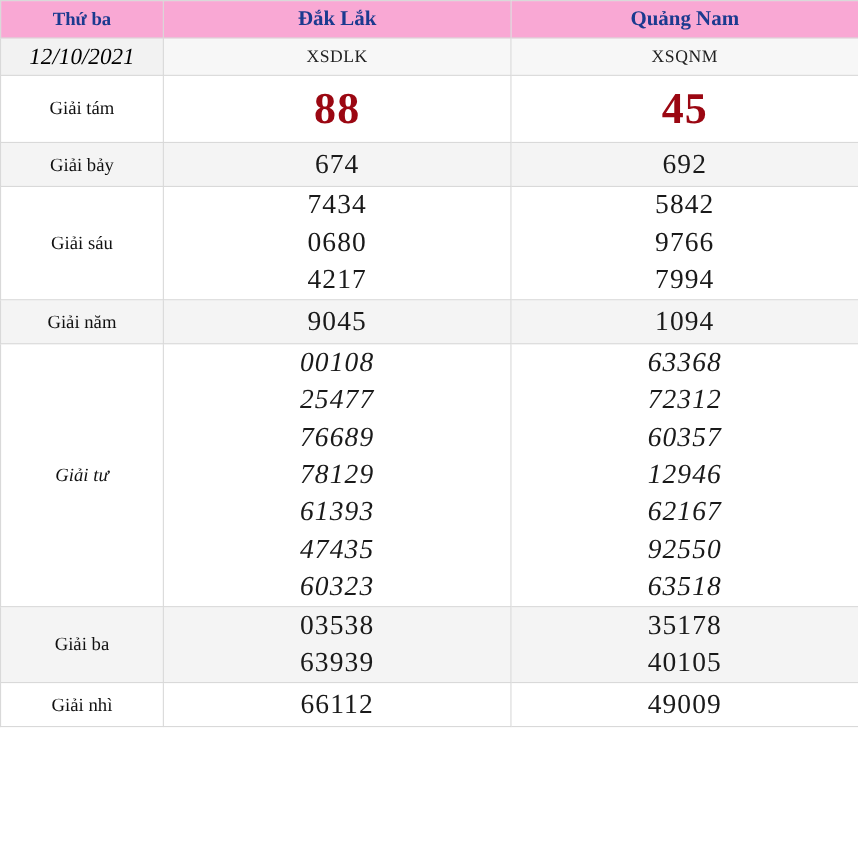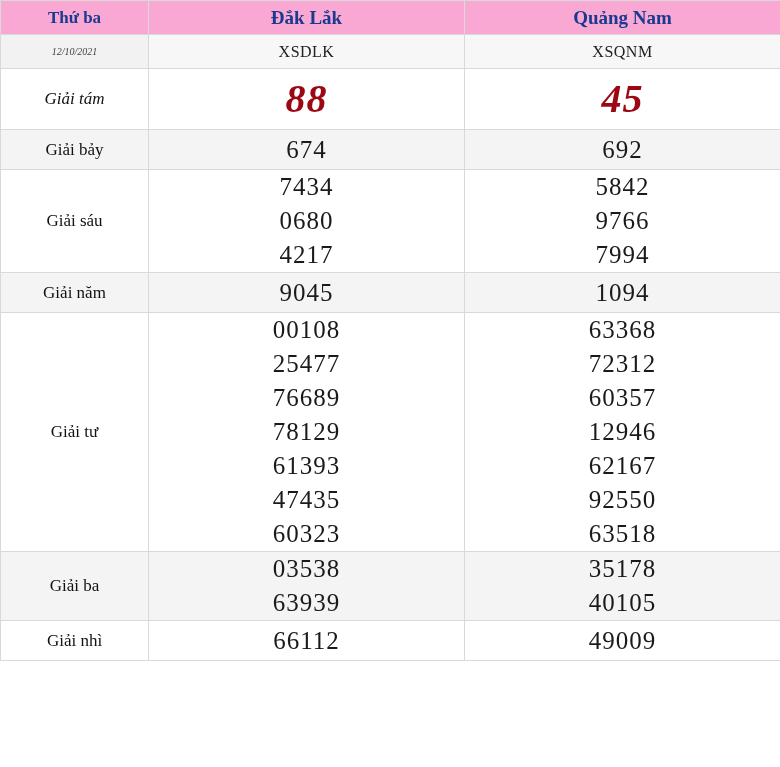--- a/index.html
+++ b/index.html
@@ -36,22 +36,22 @@
     font-size: 17px;
   }
   .hdr-cell.prov {
     font-size: 19px;
   }
 
   
   .date-cell {
     height: 34px;
     background: #f2f2f2;
-    color: #404040;
-    font-size: 10px;
+    color: #000000;
+    font-size: 21px;
     font-style: italic;
   }
   .code-cell {
     height: 34px;
     background: #f7f7f7;
     color: #222222;
     font-size: 16px;
     letter-spacing: 0.5px;
   }
 
@@ -83,25 +83,25 @@
   .g8 .label-cell { font-size: 17px; }
   .gdb .num-cell {
     color: #9b0712;
     font-size: 36px;
     font-weight: bold;
     line-height: 50px;
     letter-spacing: 1px;
   }
   .gdb .label-cell { font-size: 17px; }
 
-  .h-g8  { height: 61px; font-style: italic; }
+  .h-g8  { height: 61px; }
   .h-g7  { height: 40px; }
   .h-g6  { height: 102px; }
   .h-g5  { height: 40px; }
-  .h-g4  { height: 238px; }
+  .h-g4  { height: 238px; font-style: italic; }
   .h-g3  { height: 68px; }
   .h-g2  { height: 40px; }
   .h-g1  { height: 40px; }
   .h-gdb { height: 51px; }
 </style>
 </head>
 <body>
 
 <table id="lottery-table">
   <colgroup>

